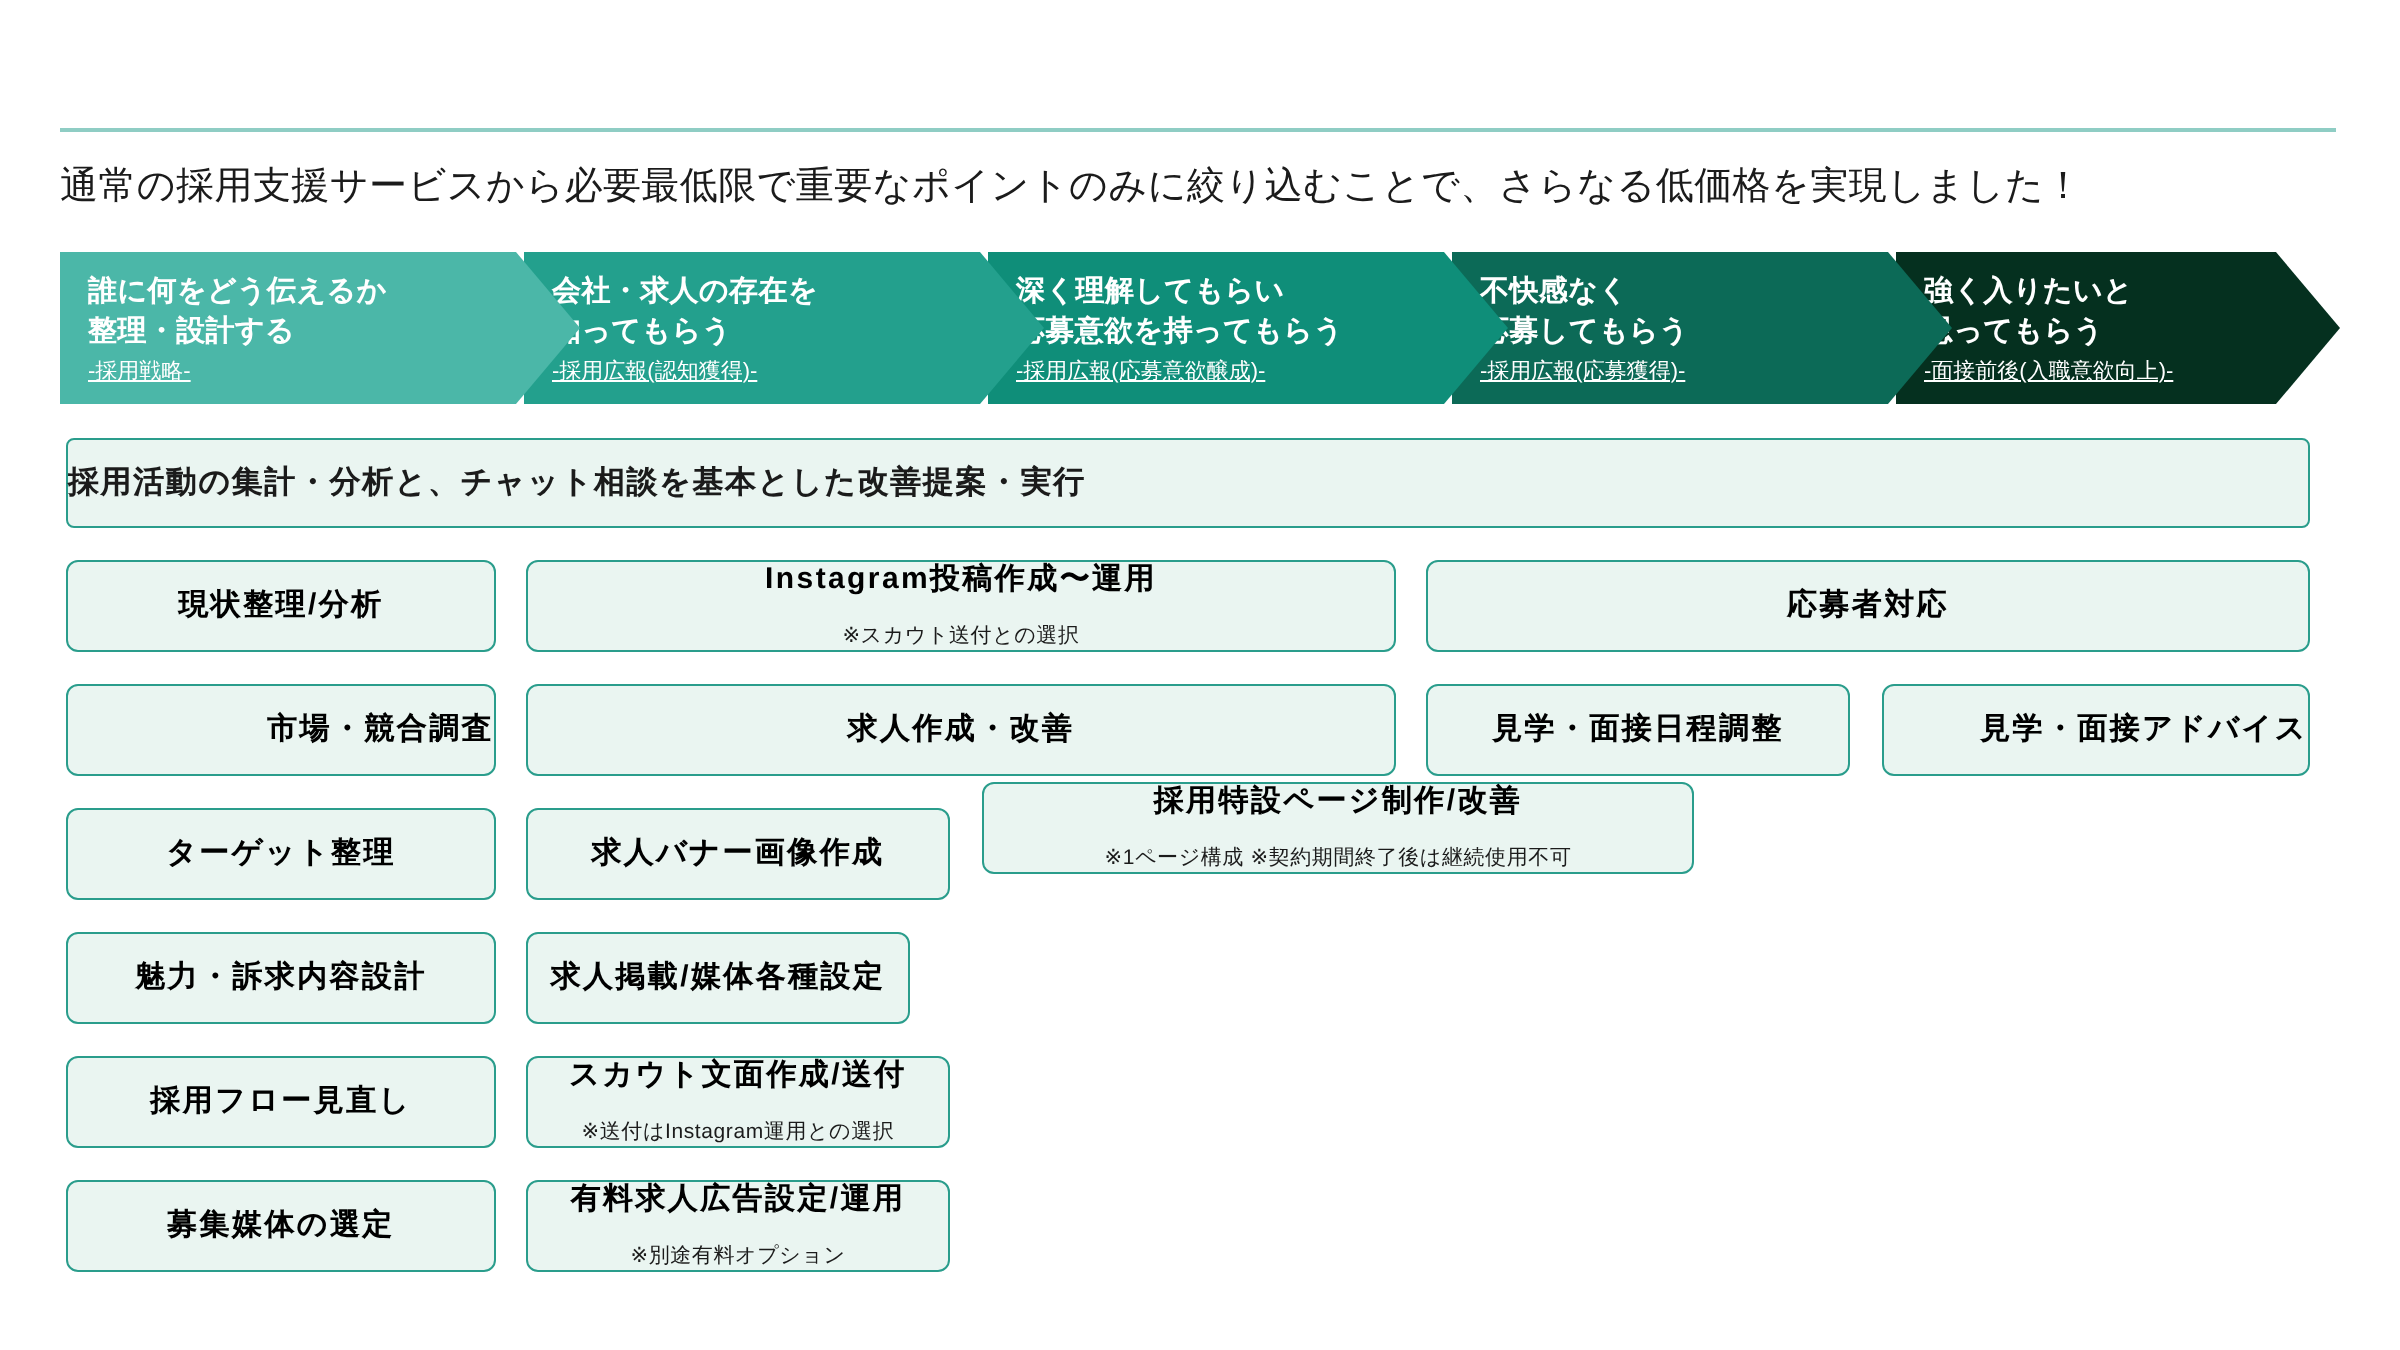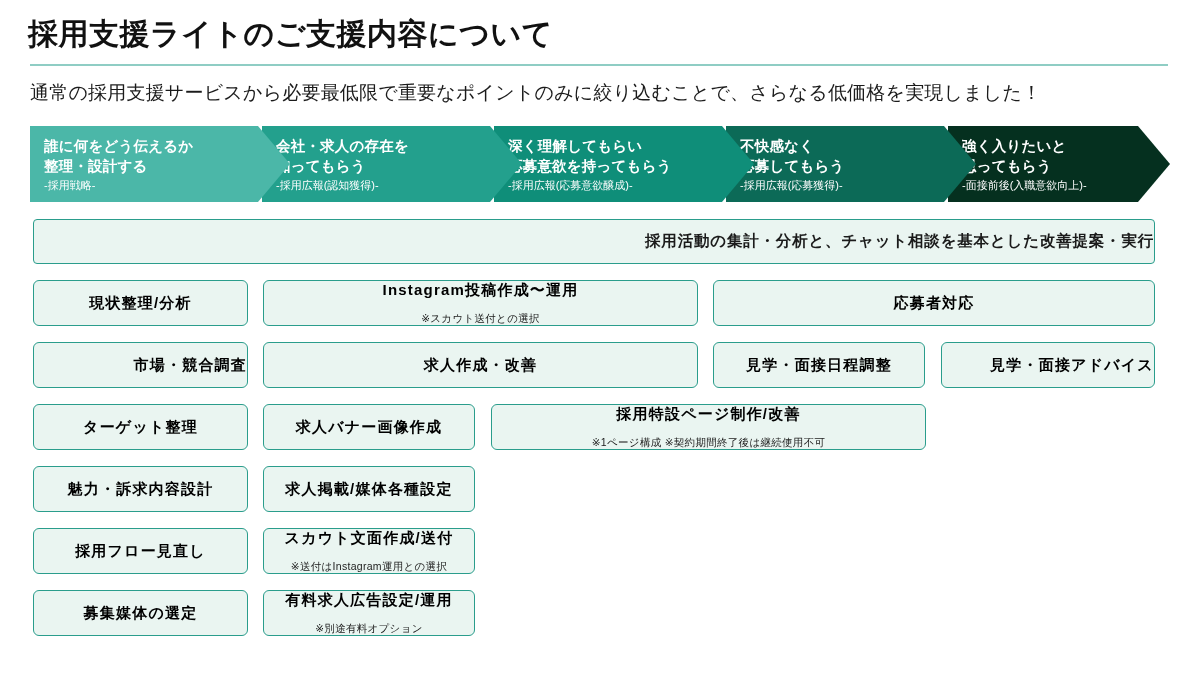--- a/index.html
+++ b/index.html
@@ -76,35 +76,36 @@
     white-space: pre-line;
   }
   .chev-sub {
     position: absolute;
     left: 14px;
     bottom: 9px;
     font-size: 11px;
     font-weight: normal;
     letter-spacing: 0;
     white-space: nowrap;
+    text-decoration: underline;
   }
 
   
   .banner {
     position: absolute;
     left: 33px;
     top: 219px;
     width: 1122px;
     height: 45px;
     border: 1.4px solid #2a9d8c;
     border-radius: 4px;
     background: #eaf5f1;
     display: flex;
     align-items: center;
-    justify-content: flex-end;
+    justify-content: flex-start;
     box-sizing: border-box;
   }
   .banner-text {
     font-size: 15.5px;
     font-weight: bold;
     letter-spacing: 0.8px;
     color: #1b1b1b;
   }
 
   
@@ -135,21 +136,20 @@
     line-height: 1.2;
     margin-top: 13px;
   }
   .card.has-note .card-title { margin-top: -1px; }
 </style>
 </head>
 <body>
 
 <div class="page">
 
-  <div class="page-title">採用支援ライトのご支援内容について</div>
   <div class="title-rule"></div>
   <div class="page-subtitle">通常の採用支援サービスから必要最低限で重要なポイントのみに絞り込むことで、さらなる低価格を実現しました！</div>
 
   <div class="flow" id="flow-row">
       <div class="chev" style="left: 0px; width: 260px; background: rgb(75, 183, 168); z-index: 10;">
         <div class="chev-head">誰に何をどう伝えるか
 整理・設計する</div>
         <div class="chev-sub">-採用戦略-</div>
       </div>
       <div class="chev" style="left: 232px; width: 260px; background: rgb(35, 160, 141); z-index: 9;">
@@ -200,28 +200,28 @@
       </div>
       <div class="card" style="left: 941px; top: 342px; width: 214px; height: 46px; border-color: rgb(42, 157, 140); background: rgb(234, 245, 241); padding-left: 48px;">
         <div class="card-title">見学・面接アドバイス</div>
       </div>
       <div class="card" style="left: 33px; top: 404px; width: 215px; height: 46px; border-color: rgb(42, 157, 140); background: rgb(234, 245, 241);">
         <div class="card-title">ターゲット整理</div>
       </div>
       <div class="card" style="left: 263px; top: 404px; width: 212px; height: 46px; border-color: rgb(42, 157, 140); background: rgb(234, 245, 241);">
         <div class="card-title">求人バナー画像作成</div>
       </div>
-      <div class="card has-note" style="left: 491px; top: 404px; width: 435px; height: 46px; border-color: rgb(42, 157, 140); background: rgb(234, 245, 241); text-align: center;">
+      <div class="card has-note" style="left: 491px; top: 391px; width: 356px; height: 46px; border-color: rgb(42, 157, 140); background: rgb(234, 245, 241); text-align: center;">
         <div class="card-title">採用特設ページ制作/改善</div>
         <div class="card-note">※1ページ構成 ※契約期間終了後は継続使用不可</div>
       </div>
       <div class="card" style="left: 33px; top: 466px; width: 215px; height: 46px; border-color: rgb(42, 157, 140); background: rgb(234, 245, 241);">
         <div class="card-title">魅力・訴求内容設計</div>
       </div>
-      <div class="card" style="left: 263px; top: 466px; width: 212px; height: 46px; border-color: rgb(42, 157, 140); background: rgb(234, 245, 241);">
+      <div class="card" style="left: 263px; top: 466px; width: 192px; height: 46px; border-color: rgb(42, 157, 140); background: rgb(234, 245, 241);">
         <div class="card-title">求人掲載/媒体各種設定</div>
       </div>
       <div class="card" style="left: 33px; top: 528px; width: 215px; height: 46px; border-color: rgb(42, 157, 140); background: rgb(234, 245, 241);">
         <div class="card-title">採用フロー見直し</div>
       </div>
       <div class="card has-note" style="left: 263px; top: 528px; width: 212px; height: 46px; border-color: rgb(42, 157, 140); background: rgb(234, 245, 241);">
         <div class="card-title">スカウト文面作成/送付</div>
         <div class="card-note">※送付はInstagram運用との選択</div>
       </div>
       <div class="card" style="left: 33px; top: 590px; width: 215px; height: 46px; border-color: rgb(42, 157, 140); background: rgb(234, 245, 241);">

